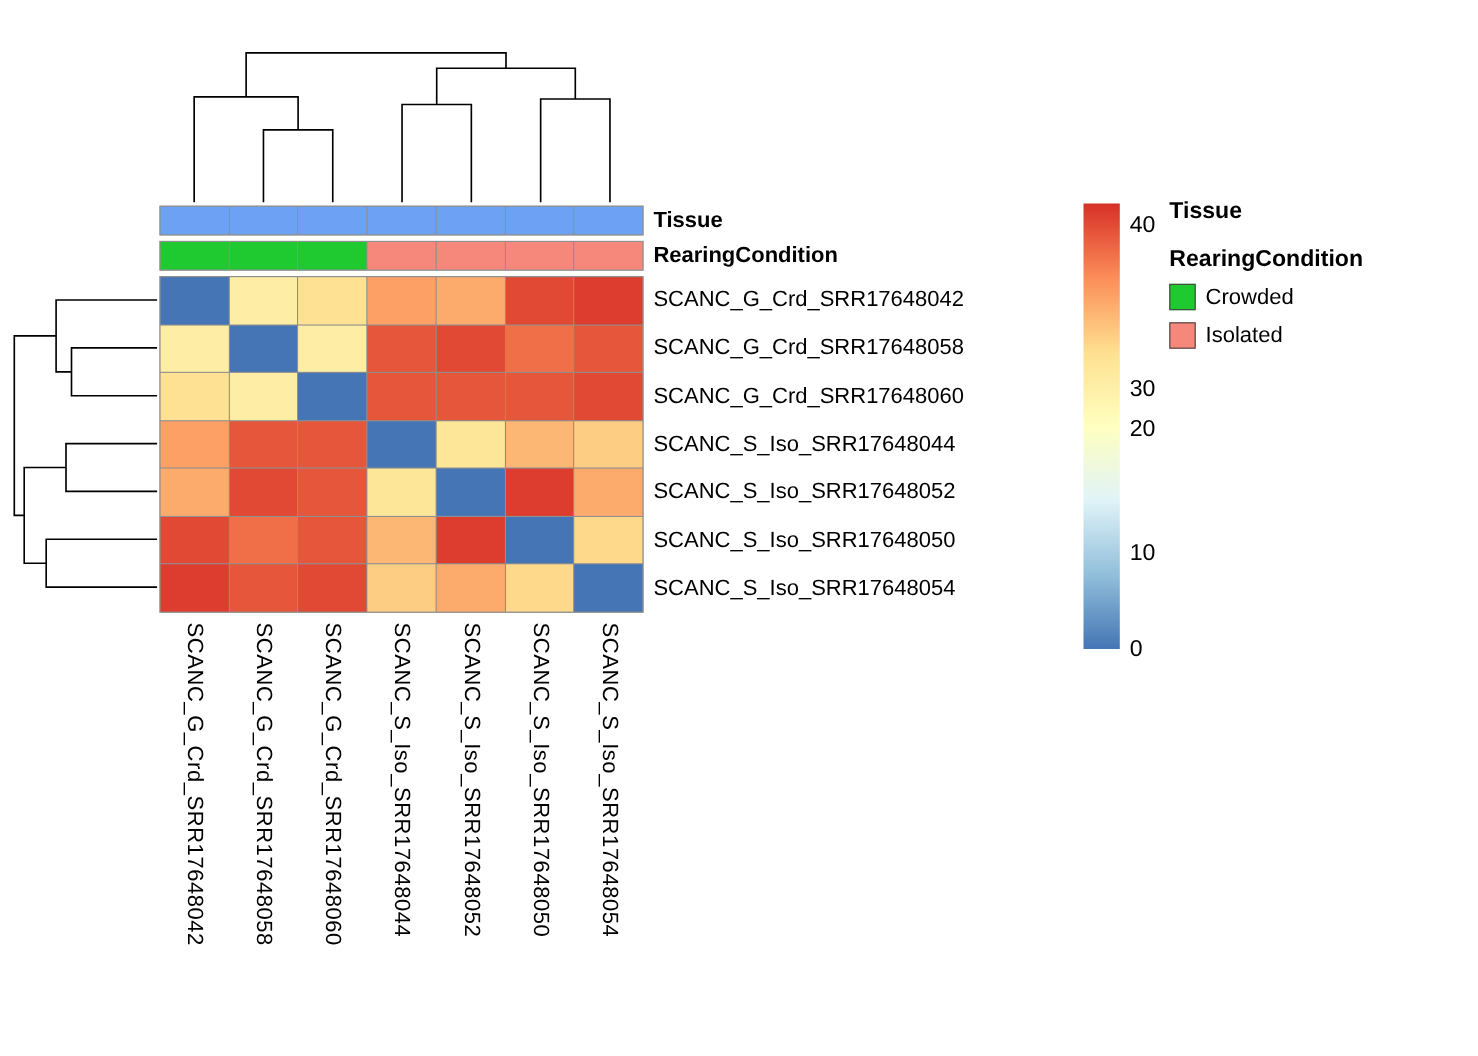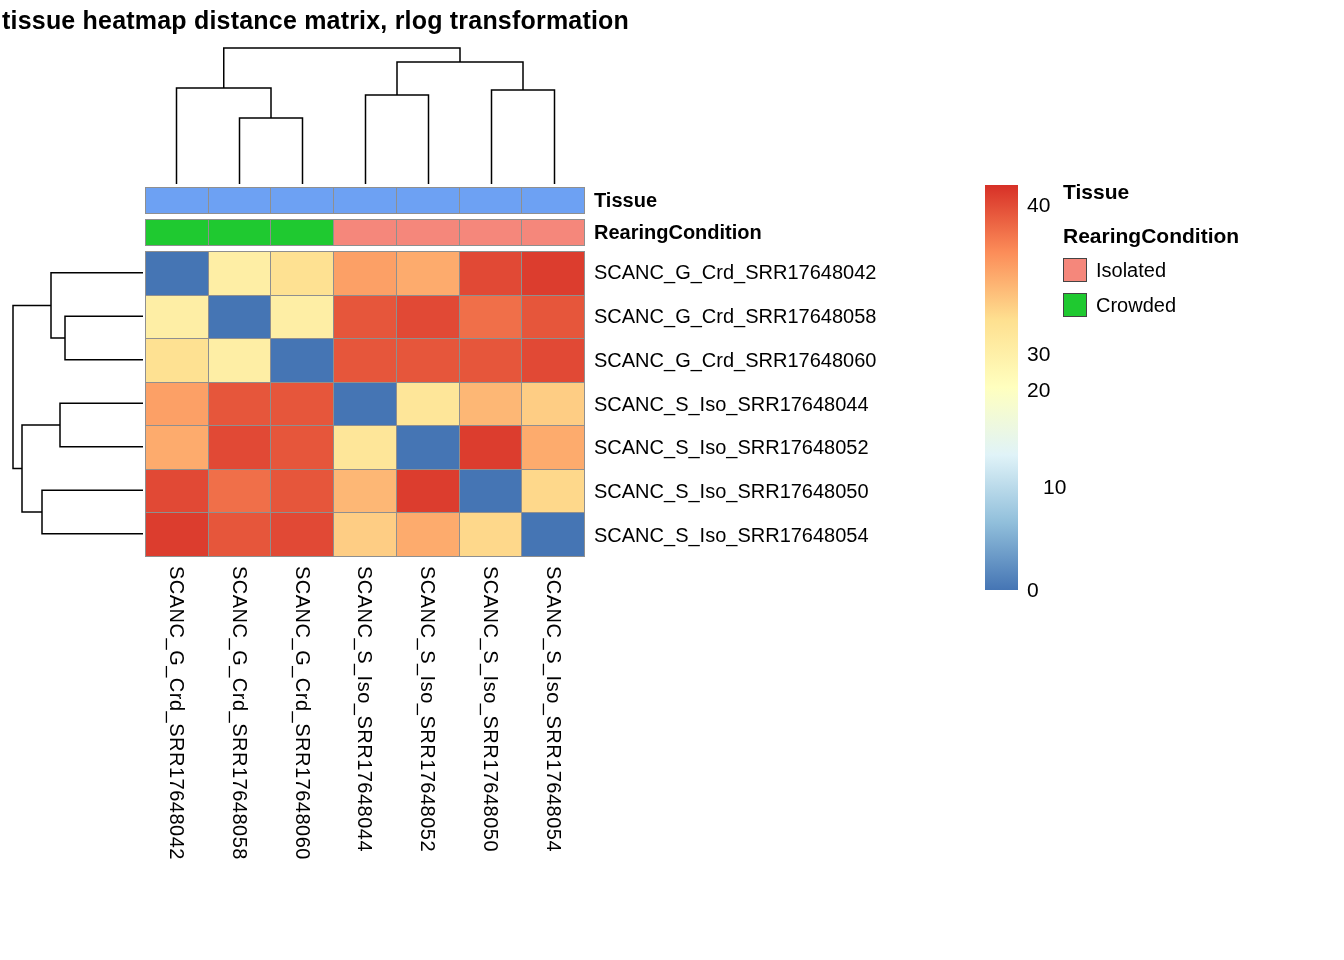--- a/index.html
+++ b/index.html
@@ -126,21 +126,20 @@
     margin-right: 9px;
     flex: 0 0 auto;
   }
   .legend-item-label { font-size: 20px; }
 </style>
 </head>
 <body>
 
 <div class="canvas">
 
-  <div class="title">tissue heatmap distance matrix, rlog transformation</div>
 
   <svg class="dendro" style="left:145px; top:42px;" width="440" height="142" viewBox="0 0 440 142">
     <path d="M94.5 142 V76 H157.5 V142"></path>
     <path d="M31.5 142 V46 H126 V76"></path>
     <path d="M220.5 142 V53 H283.5 V142"></path>
     <path d="M346.5 142 V48 H409.5 V142"></path>
     <path d="M252 53 V20 H378 V48"></path>
     <path d="M78.75 46 V6 H315 V20"></path>
   </svg>
 
@@ -243,34 +242,34 @@
       <div class="col-label">SCANC_S_Iso_SRR17648052</div>
       <div class="col-label">SCANC_S_Iso_SRR17648050</div>
       <div class="col-label">SCANC_S_Iso_SRR17648054</div>
     </div>
 
   <div id="colorbar" style="background: linear-gradient(rgb(215, 48, 39) 0%, rgb(252, 141, 89) 16.6667%, rgb(254, 224, 144) 33.3333%, rgb(255, 255, 191) 50%, rgb(224, 243, 248) 66.6667%, rgb(145, 191, 219) 83.3333%, rgb(69, 117, 180) 100%);"></div>
   <div id="colorbar-ticks">
       <div class="cb-tick" style="top: 20px;">40</div>
       <div class="cb-tick" style="top: 128.864px; margin-top: 40px;">30</div>
       <div class="cb-tick" style="top: 205px;">20</div>
-      <div class="cb-tick" style="top: 302px; margin-left: 16px;">10</div>
+      <div class="cb-tick" style="top: 318px;">10</div>
       <div class="cb-tick" style="top: 405px;">0</div>
     </div>
 
   <div id="legend">
       <div class="legend-section">
         <div class="legend-header">Tissue</div>
       </div>
       <div class="legend-section">
         <div class="legend-header">RearingCondition</div>
         <div class="legend-item">
+          <div class="legend-swatch" style="background: rgb(31, 201, 48);"></div>
+          <div class="legend-item-label">Crowded</div>
+        </div>
+        <div class="legend-item">
           <div class="legend-swatch" style="background: rgb(245, 135, 123);"></div>
           <div class="legend-item-label">Isolated</div>
         </div>
-        <div class="legend-item">
-          <div class="legend-swatch" style="background: rgb(31, 201, 48);"></div>
-          <div class="legend-item-label">Crowded</div>
-        </div>
       </div>
     </div>
 
 </div>
 
 </body></html>

